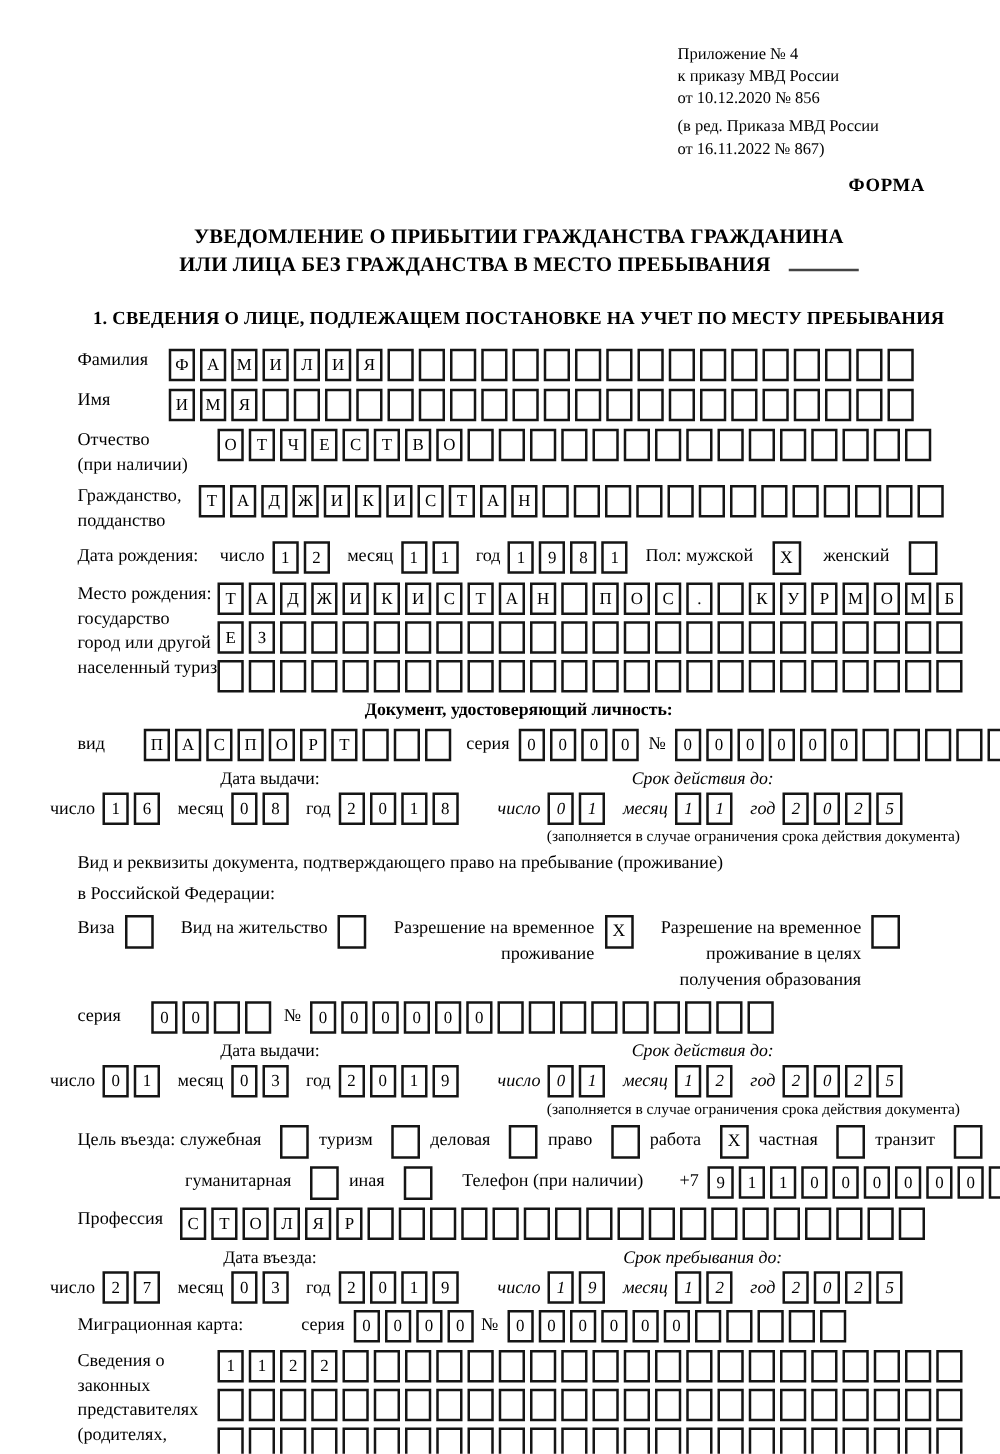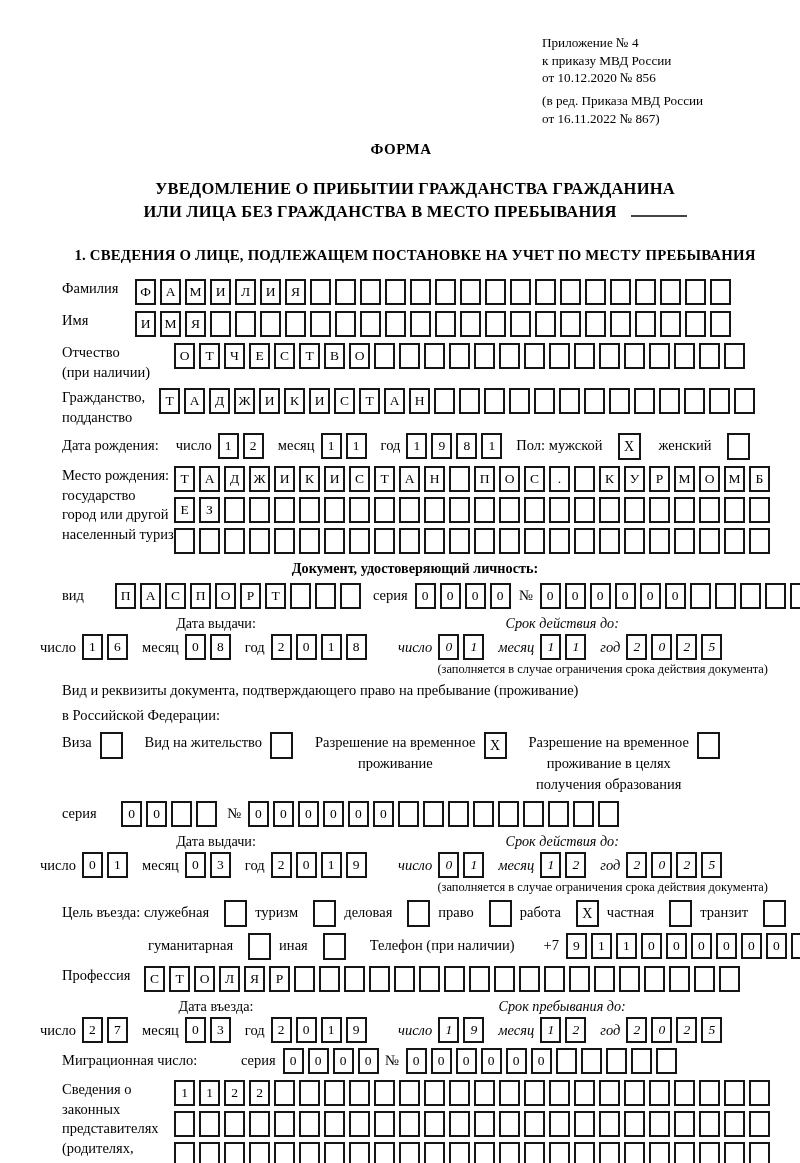--- a/index.html
+++ b/index.html
@@ -2,21 +2,21 @@
 <html><head>
 <meta charset="utf-8">
 <style>
   html,body{margin:0;padding:0;background:#fff;}
   body{width:800px;height:1163px;overflow:hidden;color:#000;
        font-family:"Liberation Serif","DejaVu Serif",serif;font-size:14.5px;}
   .page{padding:34px 32px 0 62px;box-sizing:border-box;width:800px;}
   
   .top-right{margin-left:auto;margin-right:26px;width:200px;font-size:13.2px;line-height:1.34;}
   .tr-gap{margin-top:5px;}
-  .forma{text-align:center;padding-right:28px;font-weight:bold;font-size:15px;margin-top:14px;letter-spacing:.5px;}
+  .forma{text-align:right;padding-right:28px;font-weight:bold;font-size:15px;margin-top:14px;letter-spacing:.5px;}
   .title{margin-top:20px;text-align:center;font-weight:bold;font-size:16.5px;line-height:1.35;letter-spacing:.2px;}
   .blank-line{display:inline-block;width:56px;border-bottom:2px solid #444;margin-left:14px;vertical-align:baseline;}
   .section-title{margin-top:24px;margin-bottom:15px;text-align:center;font-weight:bold;font-size:14.8px;letter-spacing:.2px;}
   
   .line{display:flex;align-items:flex-start;margin-bottom:6px;white-space:nowrap;}
   .label{flex:none;line-height:1.35;}
   .cell{box-sizing:border-box;flex:none;width:21px;height:26px;border:2px solid #151515;
         display:inline-flex;align-items:center;justify-content:center;margin-right:4px;
         font-size:13.5px;background:#fff;}
   .checkbox{box-sizing:border-box;flex:none;width:23px;height:27px;border:2px solid #151515;
@@ -30,21 +30,21 @@
   .cellrow-inner{display:flex;}
   .dual-wrap{margin-bottom:5px;}
   .dual{display:flex;margin-left:-22px;}
   .dual-col-left{width:352px;flex:none;}
   .dual-col-right{flex:none;margin-left:6px;font-style:italic;}
   .dual-title{text-align:center;font-size:14.2px;margin-bottom:2px;}
   .dual-line{display:flex;align-items:center;white-space:nowrap;}
   .dual-line .dlabel:first-child{margin-left:0;}
   .dual-note{text-align:right;font-size:12.4px;margin-top:2px;}
   .check-line{align-items:flex-start;margin-bottom:6px;}
-  .check-text{display:flex;flex-direction:column;align-items:center;text-align:center;line-height:1.45;}
+  .check-text{display:flex;flex-direction:column;align-items:flex-end;text-align:center;line-height:1.45;}
 </style>
 </head>
 <body>
 
 <div class="page">
   <div class="top-right">
     <div>Приложение № 4</div>
     <div>к приказу МВД России</div>
     <div>от 10.12.2020 № 856</div>
     <div class="tr-gap">(в ред. Приказа МВД России</div>
@@ -524,21 +524,21 @@
               <span class="seg-text dlabel">год</span>
               <span class="cell">2</span>
               <span class="cell">0</span>
               <span class="cell">2</span>
               <span class="cell">5</span>
             </div>
           </div>
         </div>
       </div>
       <div class="line">
-        <span class="seg-text" style="display: inline-block; width: 172px; flex: 0 0 auto;">Миграционная число:</span>
+        <span class="seg-text" style="display: inline-block; width: 172px; flex: 0 0 auto;">Миграционная карта:</span>
         <span class="seg-text">серия</span>
         <span class="cell">0</span>
         <span class="cell">0</span>
         <span class="cell">0</span>
         <span class="cell">0</span>
         <span class="seg-text" style="margin-left: 2px;">№</span>
         <span class="cell">0</span>
         <span class="cell">0</span>
         <span class="cell">0</span>
         <span class="cell">0</span>

